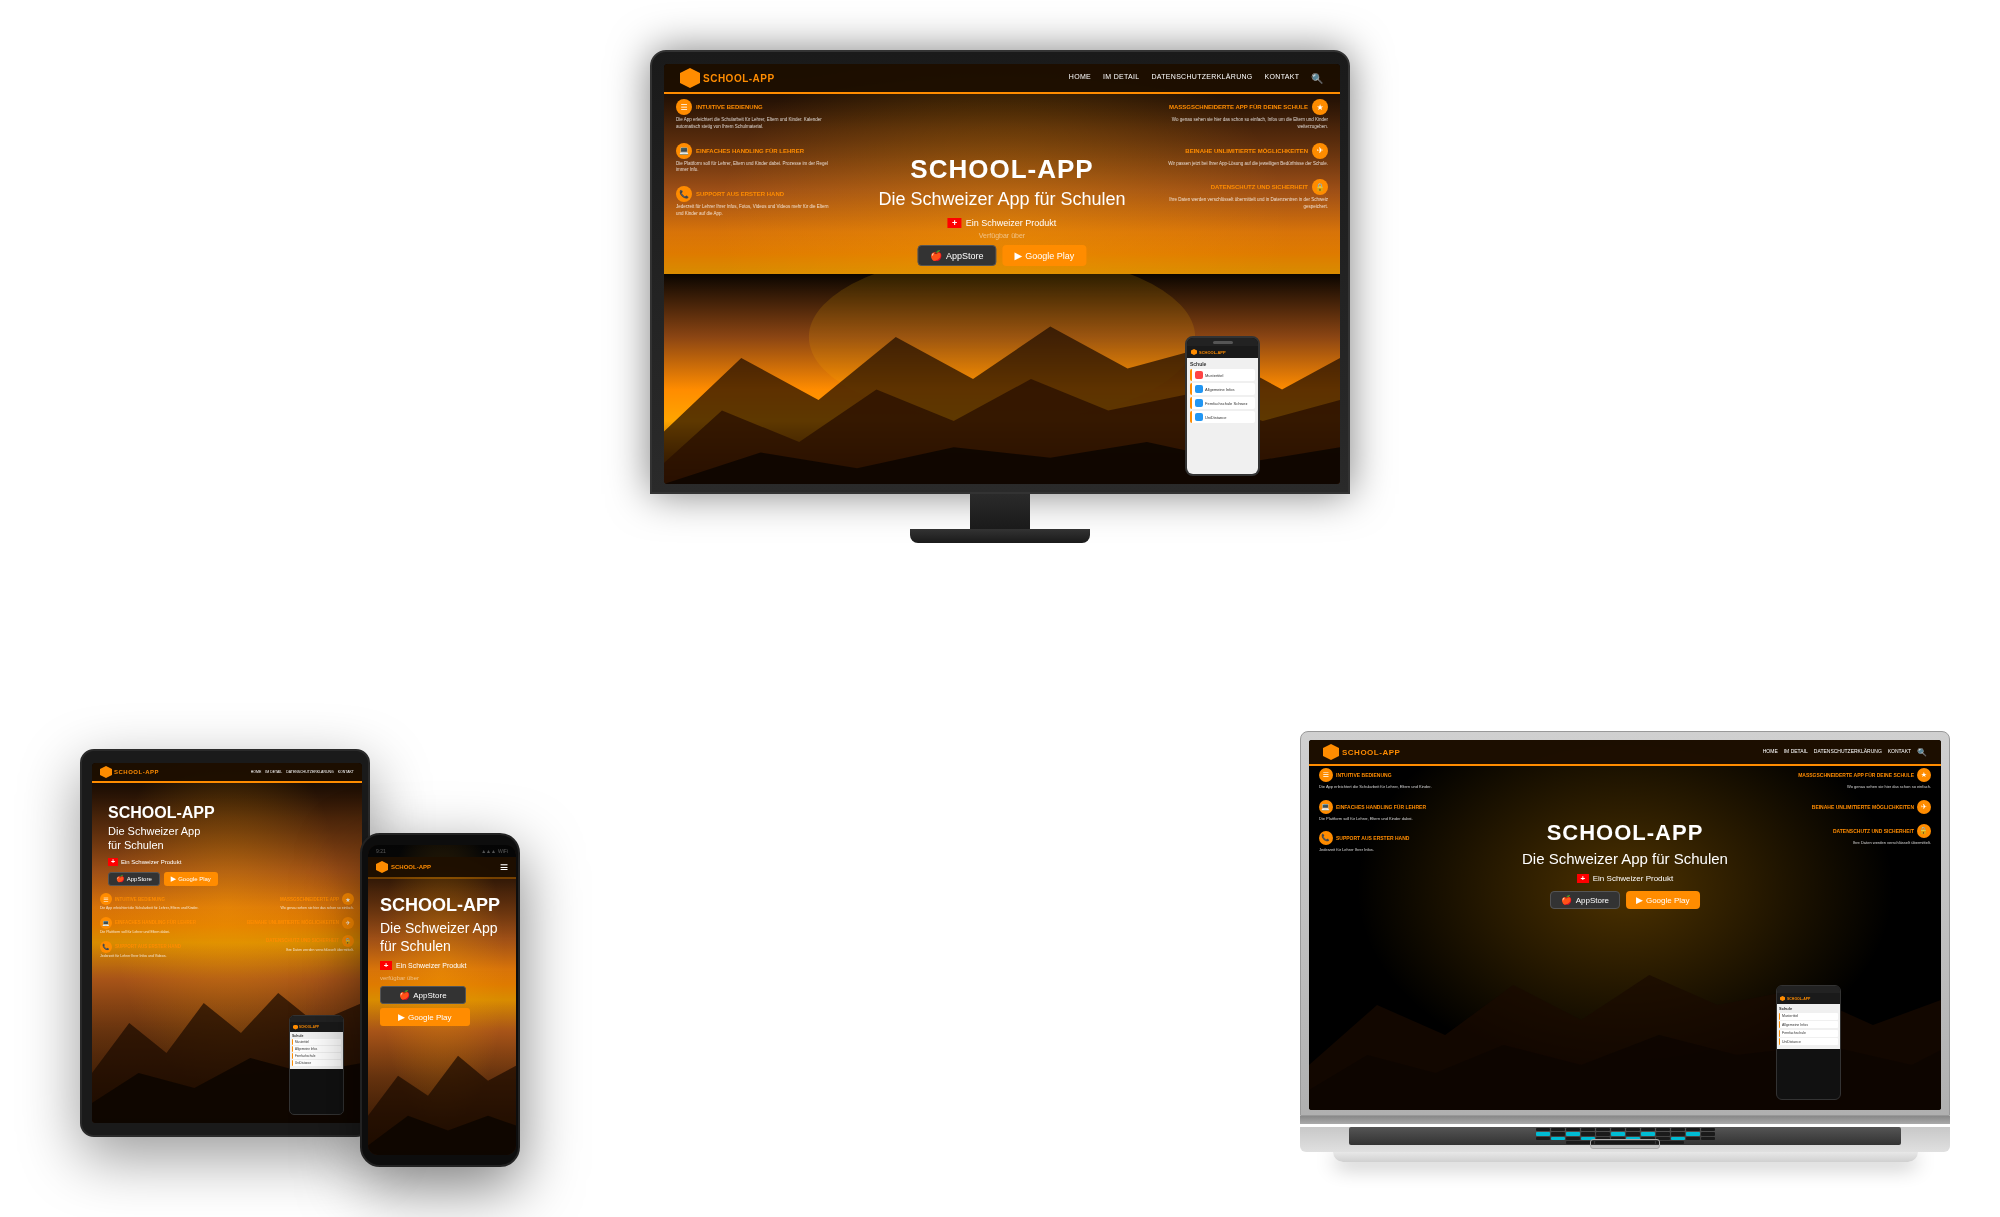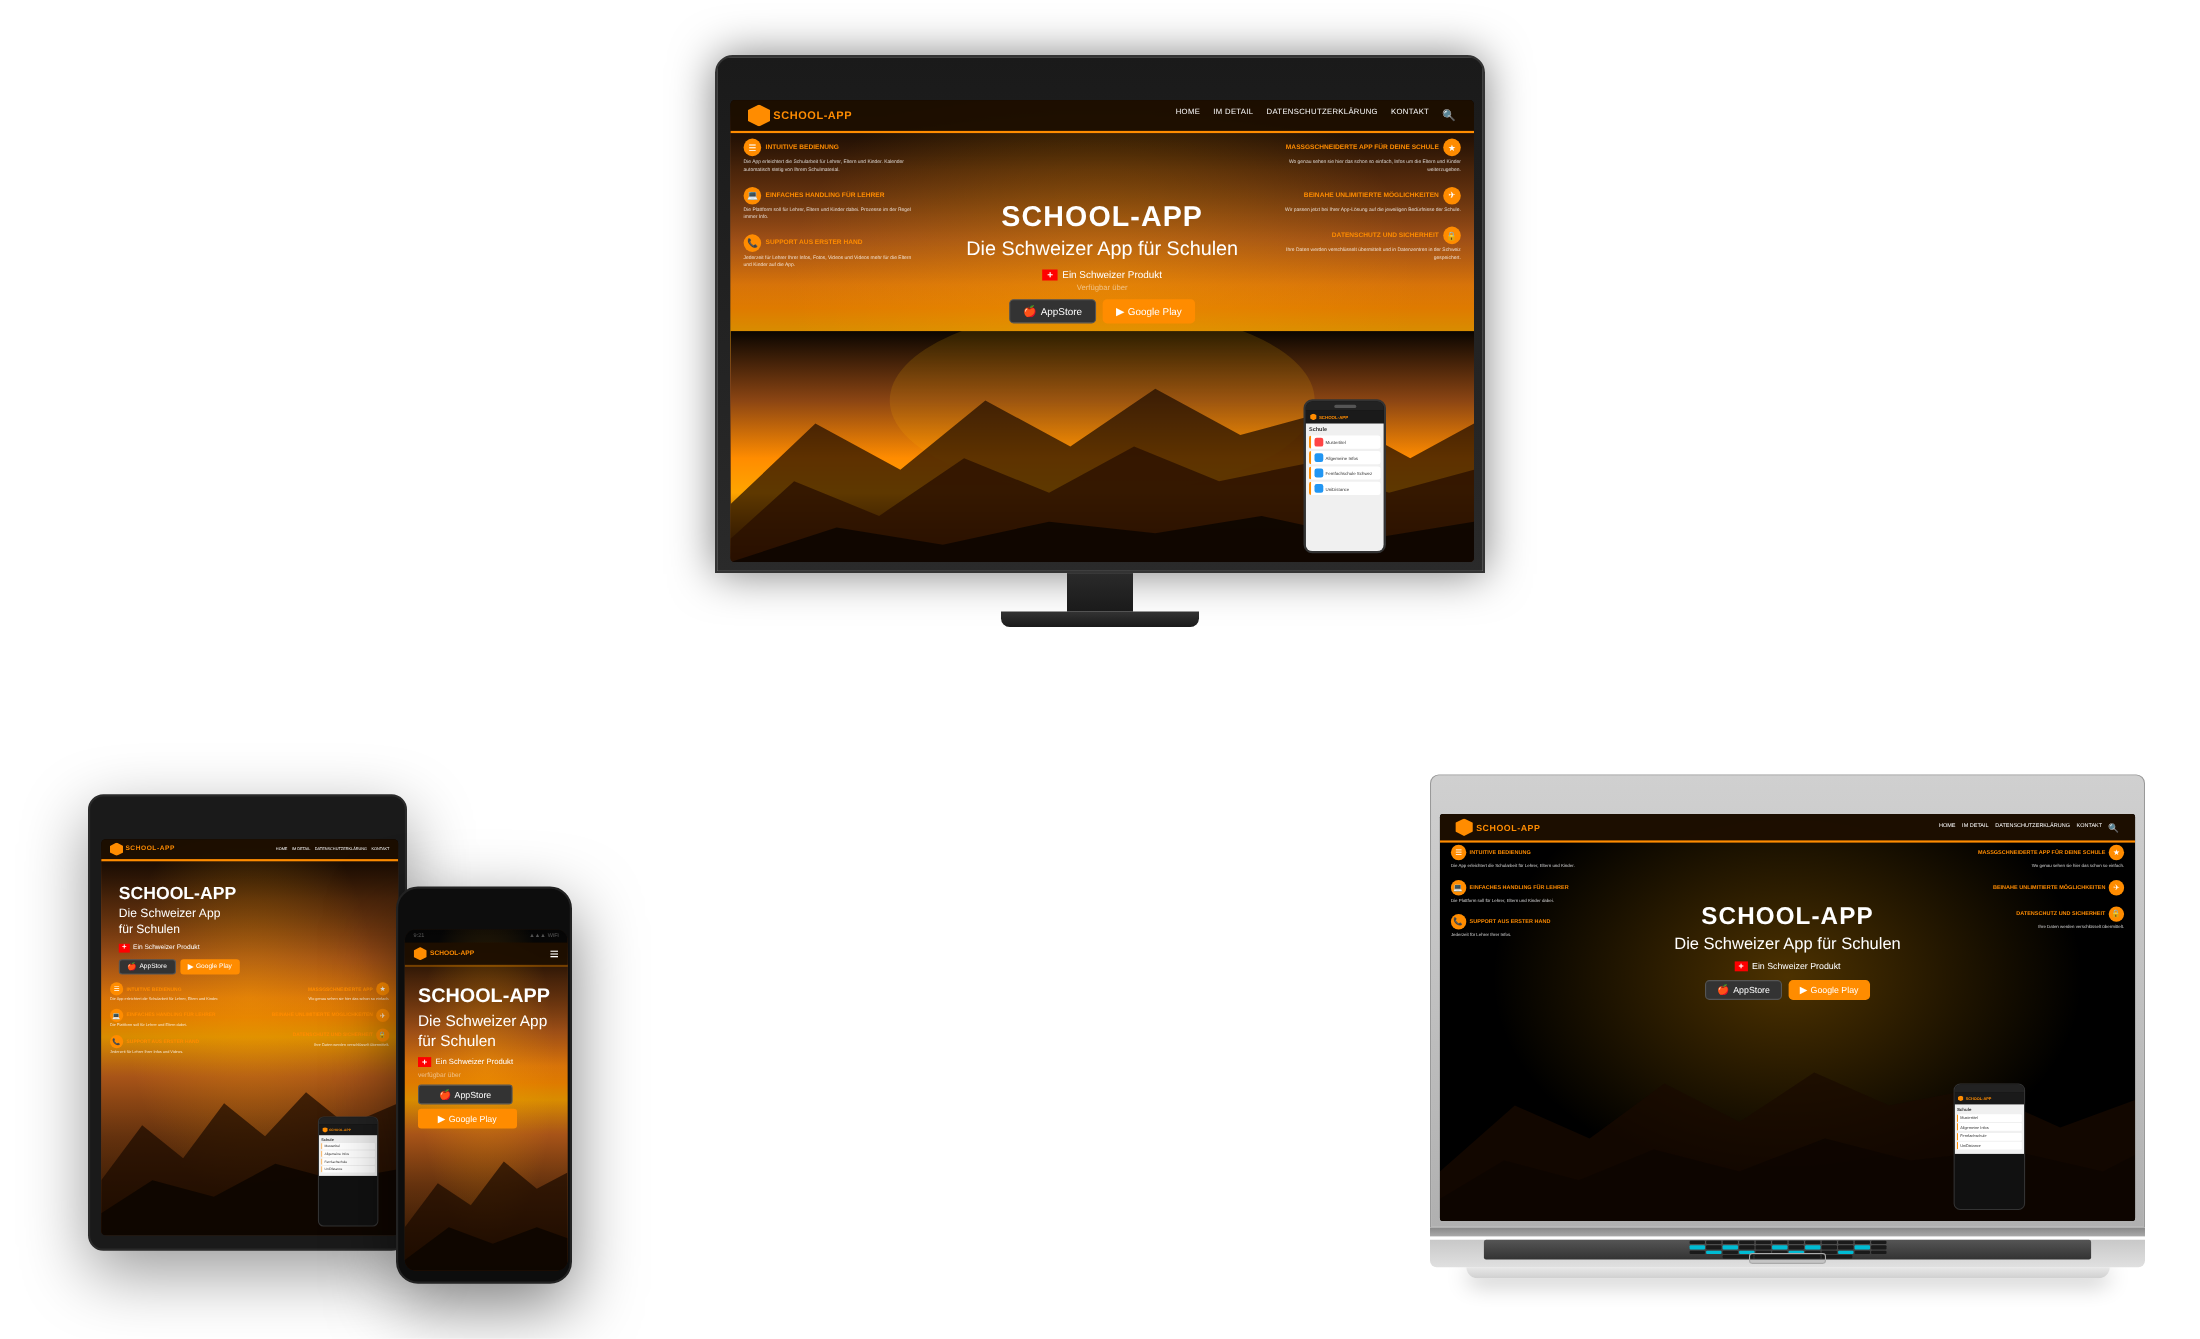--- a/index.html
+++ b/index.html
@@ -21,21 +21,20 @@
       display: flex;
       align-items: center;
       justify-content: center;
     }
 
     
     .app-screen {
       background: linear-gradient(180deg, #1a0a00 0%, #8B4513 15%, #D2691E 30%, #FF8C00 45%, #FFA500 50%, #D2691E 60%, #8B4513 75%, #3d1a00 100%);
       position: relative;
       overflow: hidden;
-      margin-top: 27px;
     }
 
     .app-screen::before {
       content: '';
       position: absolute;
       inset: 0;
       background: 
         radial-gradient(ellipse at 50% 40%, rgba(255,165,0,0.3) 0%, transparent 60%),
         linear-gradient(180deg, rgba(0,0,0,0.7) 0%, rgba(0,0,0,0.1) 40%, rgba(0,0,0,0.4) 100%);
     }

